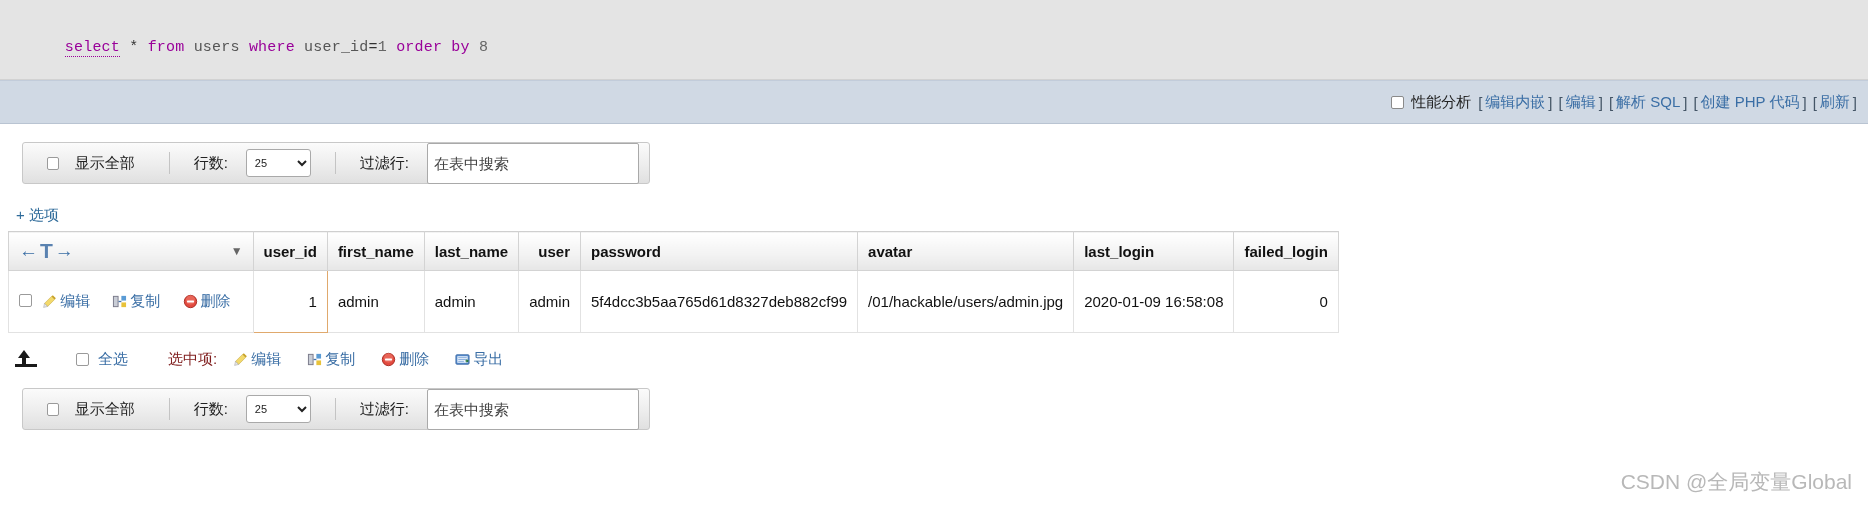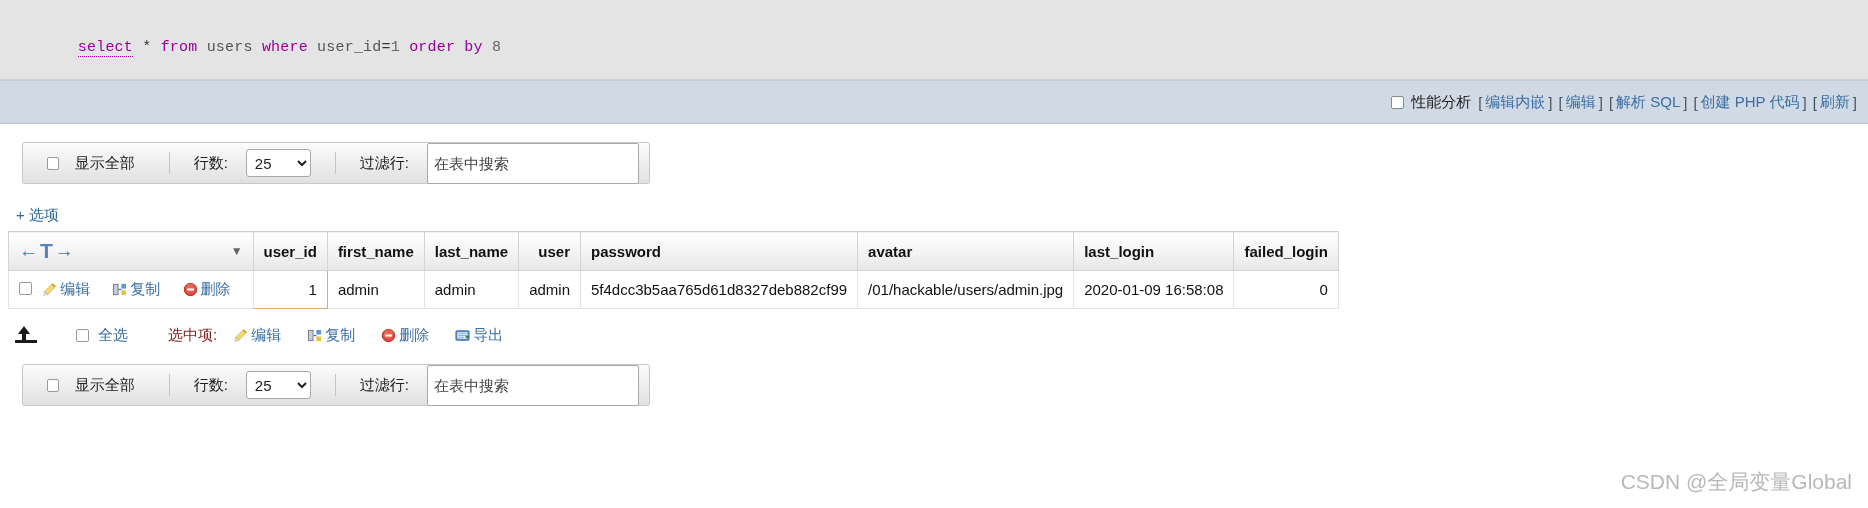--- a/index.html
+++ b/index.html
@@ -14,21 +14,21 @@
   
   .sql-panel {
     background: #e4e4e4;
     border-bottom: 1px solid #d2d2d2;
     padding: 22px 0 0 0;
     height: 80px;
   }
   .sql-query {
     font-family: "Liberation Mono", "DejaVu Sans Mono", monospace;
     font-size: 15px;
-    padding-left: 41px;
+    padding-left: 28px;
     white-space: pre;
     letter-spacing: .2px;
   }
   .kw { color: #990099; }
   .kw-u { color: #990099; border-bottom: 1px dotted #990099; }
   .ident { color: #555555; }
   .op { color: #333333; }
   .num { color: #666666; }
 
   
@@ -85,21 +85,21 @@
     margin: 0 8px 0 14px;
   }
   .opt-sep {
     width: 1px; height: 22px;
     background: #c4c4c4;
     margin: 0 16px;
   }
   .opt-txt { margin-right: 10px; white-space: nowrap; }
   .rows-select {
     font-family: "Liberation Sans", sans-serif;
-    font-size: 15px;
+    font-size: 11px;
     width: 72px; height: 28px;
     padding: 0 4px;
     border: 1px solid #a9a9a9;
     border-radius: 3px;
     background: #fff;
     color: #222;
   }
   .filter-input {
     font-family: "Liberation Sans", sans-serif;
     font-size: 15px;
@@ -150,21 +150,21 @@
   }
   td.sorted-cell {
     border-left: 1px solid #e0a96d !important;
     border-right: 1px solid #e0a96d !important;
     border-bottom: 1px solid #e0a96d !important;
     background: #fdfbf8;
   }
   table.results td {
     border: 1px solid #e2e2e2;
     border-top: none;
-    padding: 9px 10px;
+    padding: 21px 10px;
     color: #111;
     white-space: nowrap;
     height: 38px;
     background: #fff;
   }
   td.num-cell { text-align: right; }
   td.actions-cell { border-left: none; }
 
   .nav-arrows {
     display: flex;

